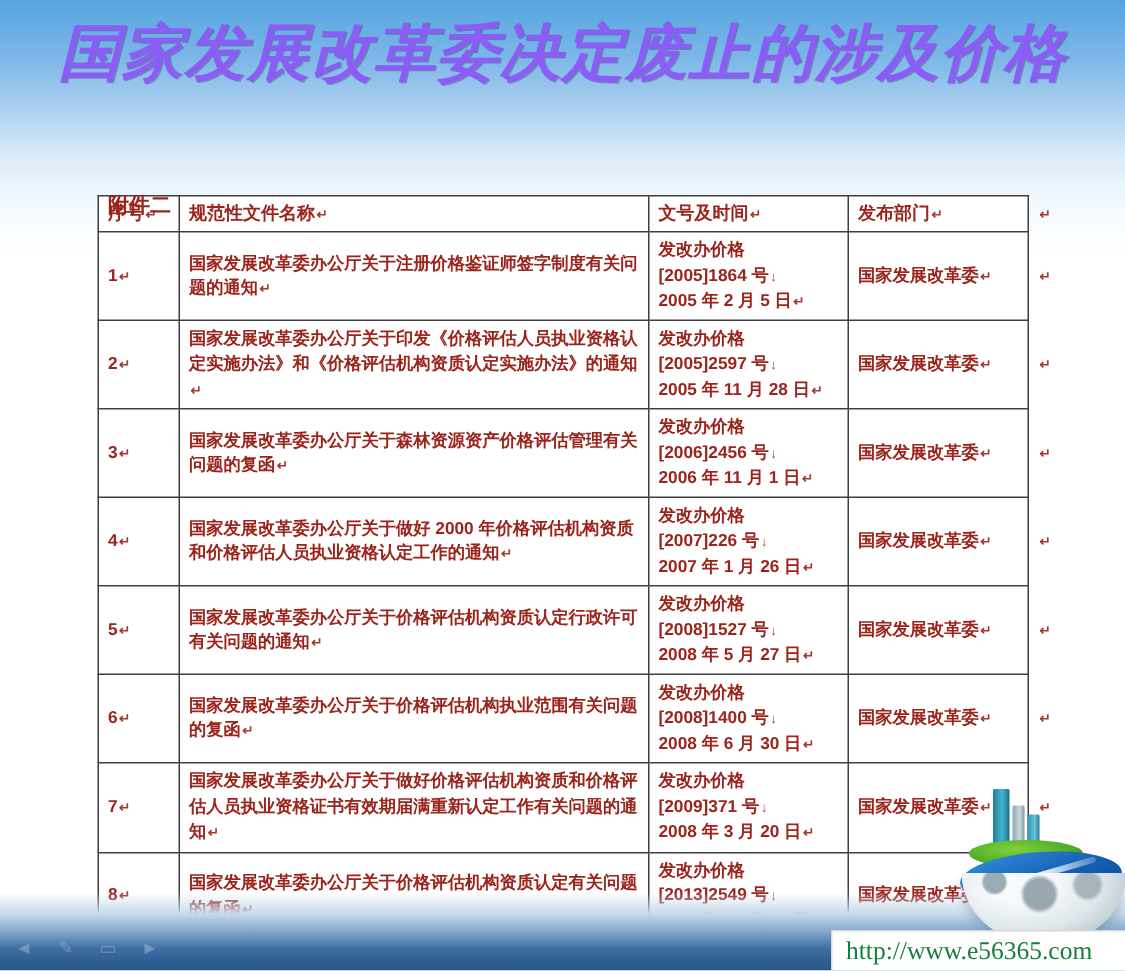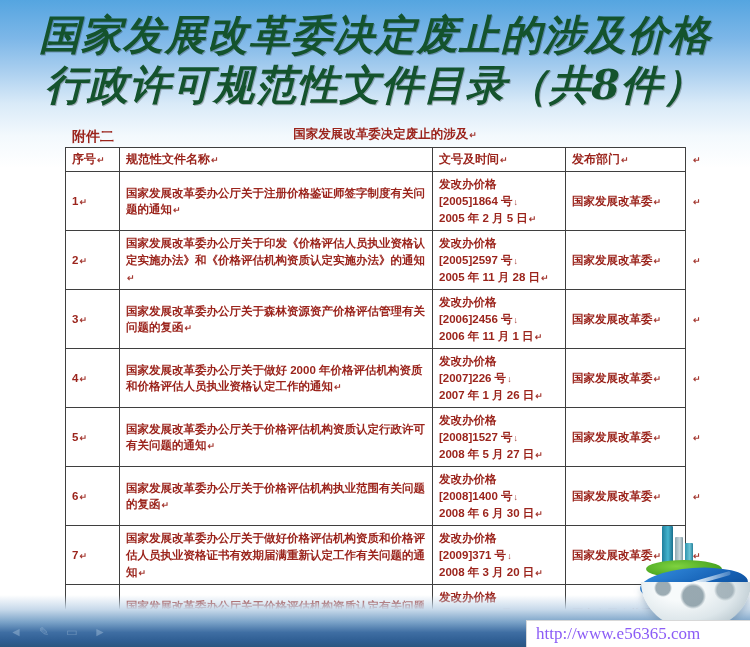--- a/index.html
+++ b/index.html
@@ -6,21 +6,21 @@
   html,body { width:750px; height:647px; overflow:hidden; }
   body {
     position:relative;
     font-family:"Liberation Sans", sans-serif;
     background:linear-gradient(180deg,#55a5e0 0%,#7db7e8 6%,#aacfef 11%,#d9eaf8 16%,#f3f9fd 21%,#ffffff 26%,#ffffff 100%);
   }
 
   
   .slide-title {
     position:absolute; top:10px; left:0; width:100%;
-    text-align:center; color:#14532d;
+    text-align:center; color:#8b5cf6;
     font-family:"DejaVu Serif","Liberation Serif",serif;
     font-style:italic; font-weight:bold;
     font-size:41px; line-height:1.22; letter-spacing:1px;
     text-shadow:1px 1px 0 rgba(0,0,0,.25);
   }
 
   
   .attachment { position:absolute; left:65px; top:126px; width:640px; color:#9b241c; }
   .att-label { position:absolute; left:7px; top:2px; font-size:14px; font-weight:bold; }
   .att-heading { text-align:center; font-size:12.5px; font-weight:bold; line-height:1.35; }
@@ -85,39 +85,37 @@
     background:linear-gradient(180deg, rgba(255,255,255,0) 0%, #c7d9ea 28%, #7ba3c8 52%, #3f6ea3 72%, #2f5e93 88%, #2a5680 100%);
   }
   .presenter-icons {
     position:absolute; left:8px; bottom:8px; display:flex; gap:12px;
     color:#bcd2e6; opacity:.38; font-size:12px; z-index:5;
   }
   .presenter-icons span { width:16px; text-align:center; }
 
   
   .url-box {
-    position:absolute; right:0; bottom:0; width:224px; height:27px; z-index:7;
+    position:absolute; right:0; bottom:0; width:196px; height:27px; z-index:7;
     background:#ffffff; border-left:1px solid #d8d8d8; border-top:1px solid #d8d8d8;
     display:flex; align-items:center; padding-left:9px;
     font-family:"Liberation Serif","DejaVu Serif",serif;
-    font-size:17px; color:#8b5cf6;
+    font-size:17px; color:#15803d;
   }
 </style>
 </head>
 <body>
 
 <div class="slide-title">
   <div>国家发展改革委决定废止的涉及价格</div>
-  <div>行政许可规范性文件目录（共8件）</div>
 </div>
 
 <div class="attachment">
   <div class="att-label">附件二</div>
   <div class="att-heading">
-    <div><span>国家发展改革委决定废止的涉及</span><span class="pmark">↵</span></div>
   </div>
 
   <table class="doc-table">
     <colgroup>
       <col class="col-no">
         <col class="col-name">
         <col class="col-doc">
         <col class="col-dept">
         <col class="col-end">
     </colgroup>

